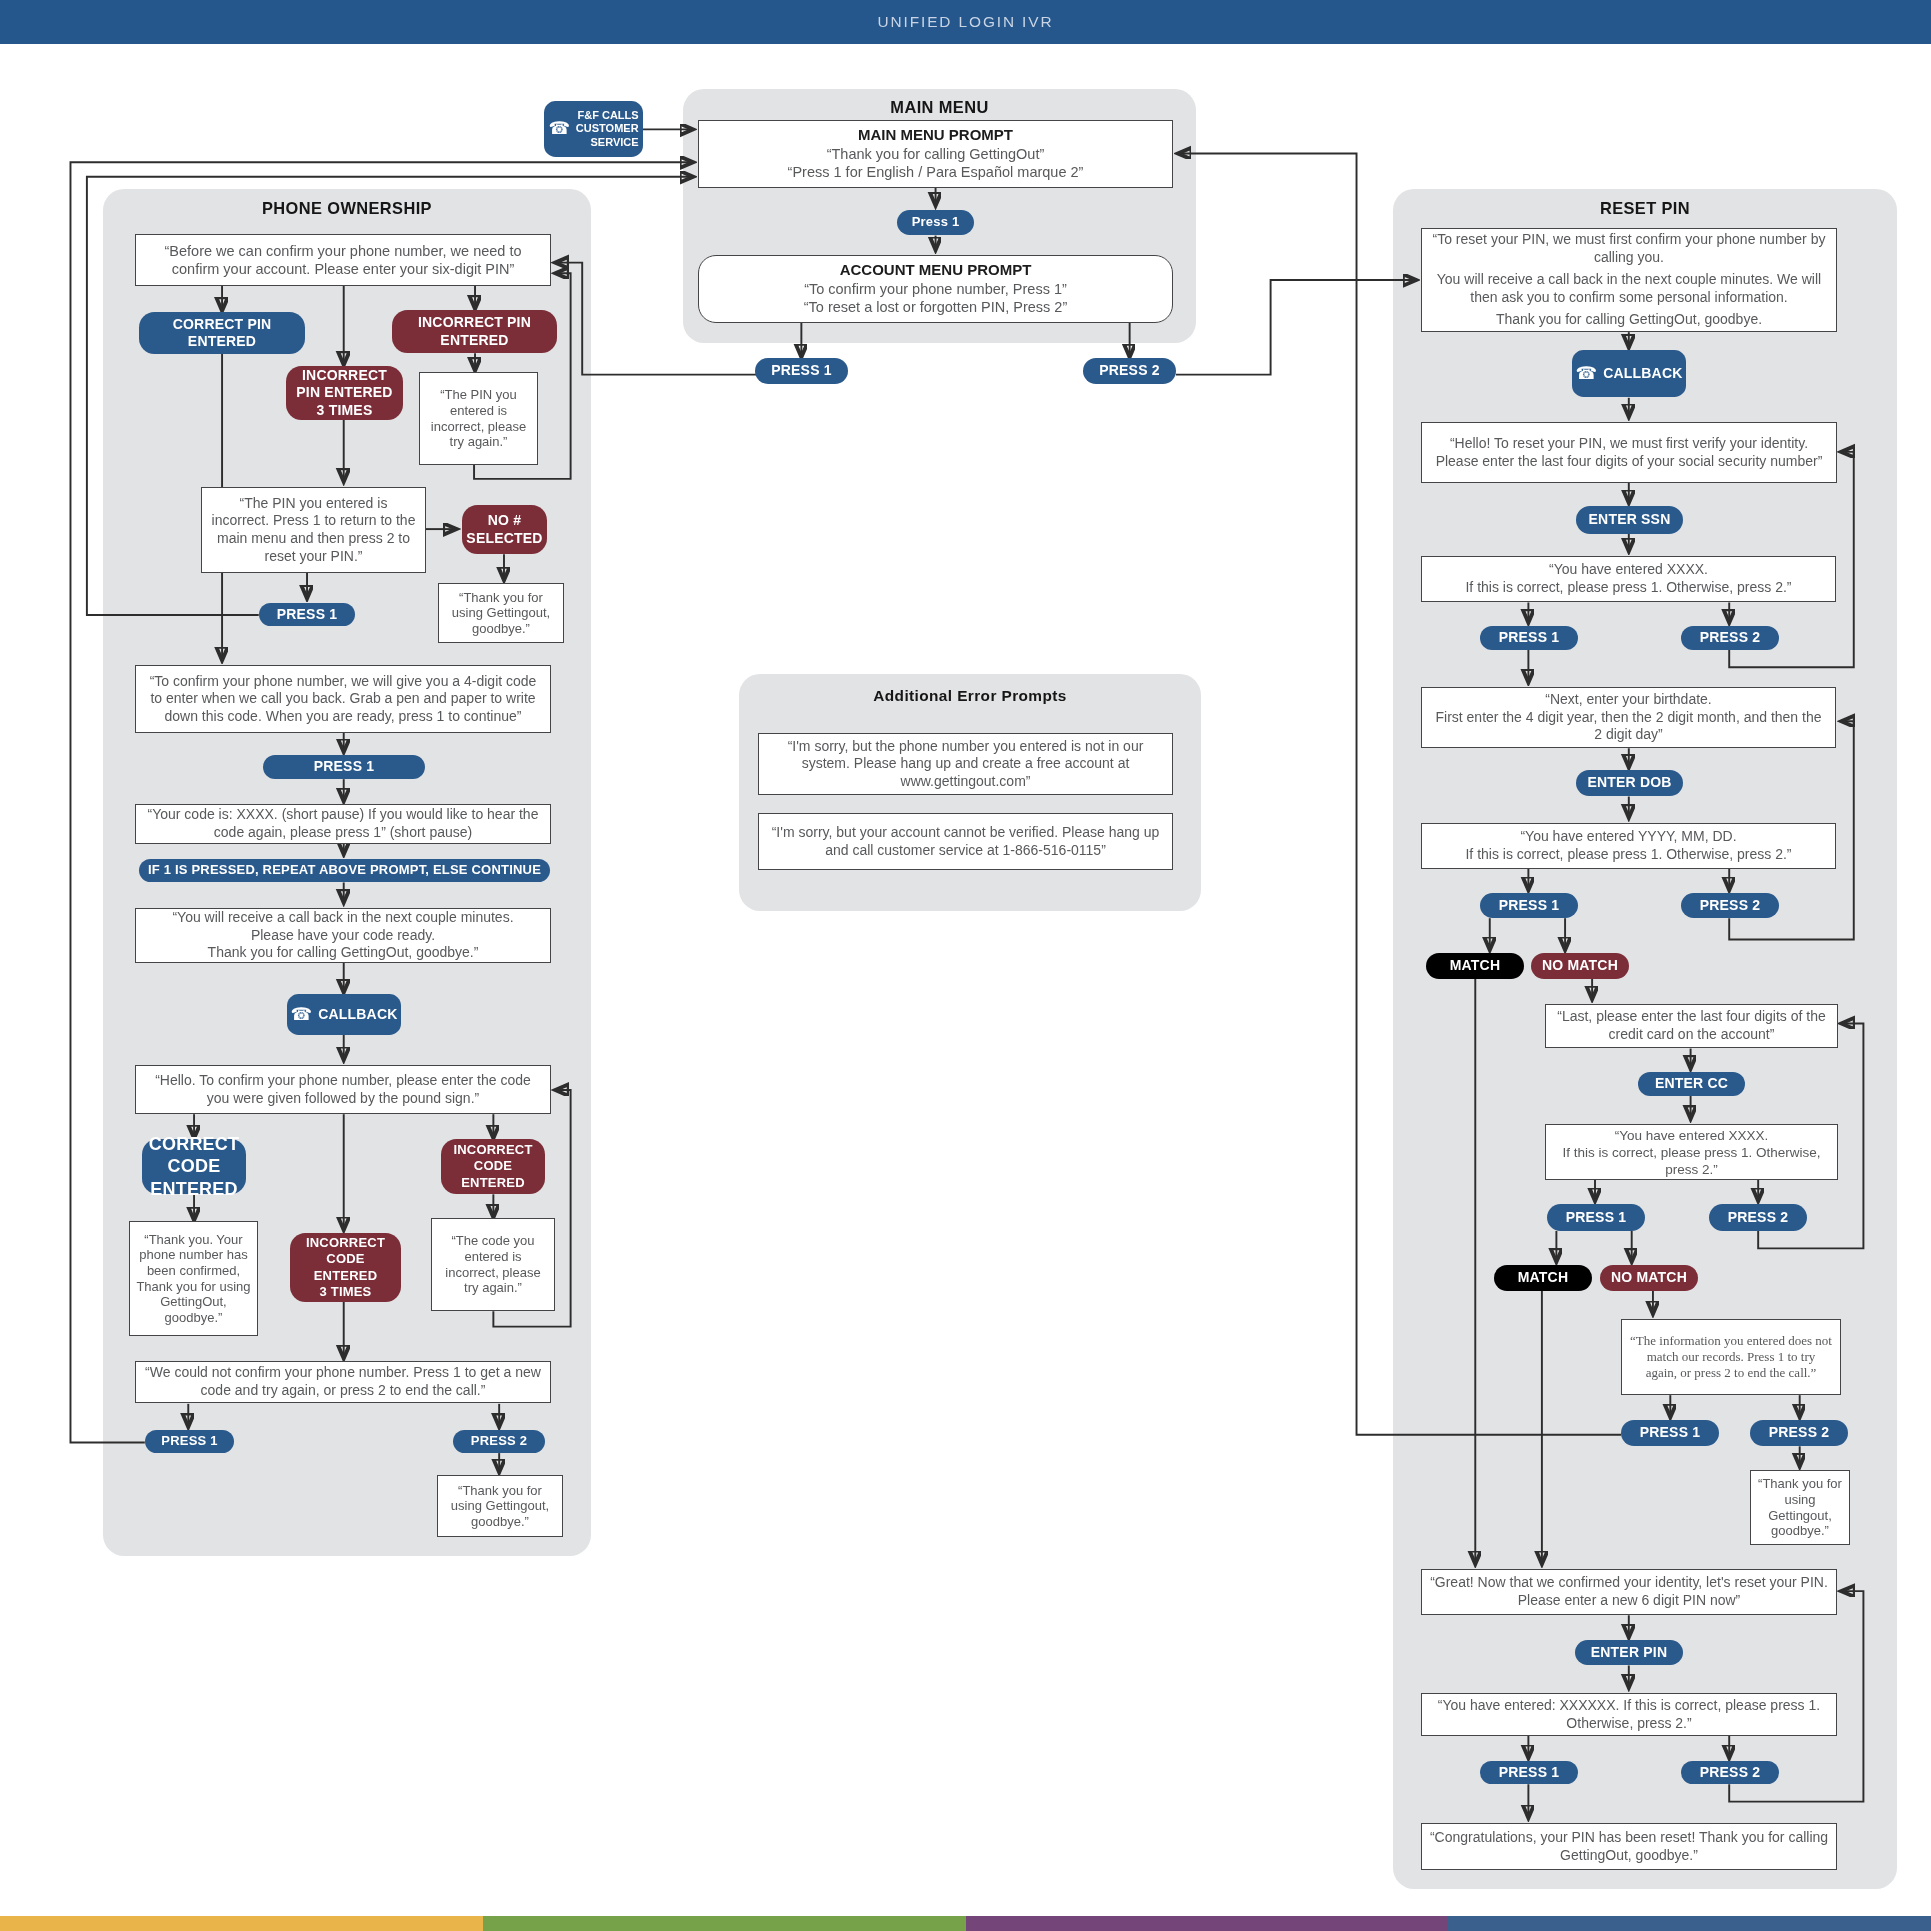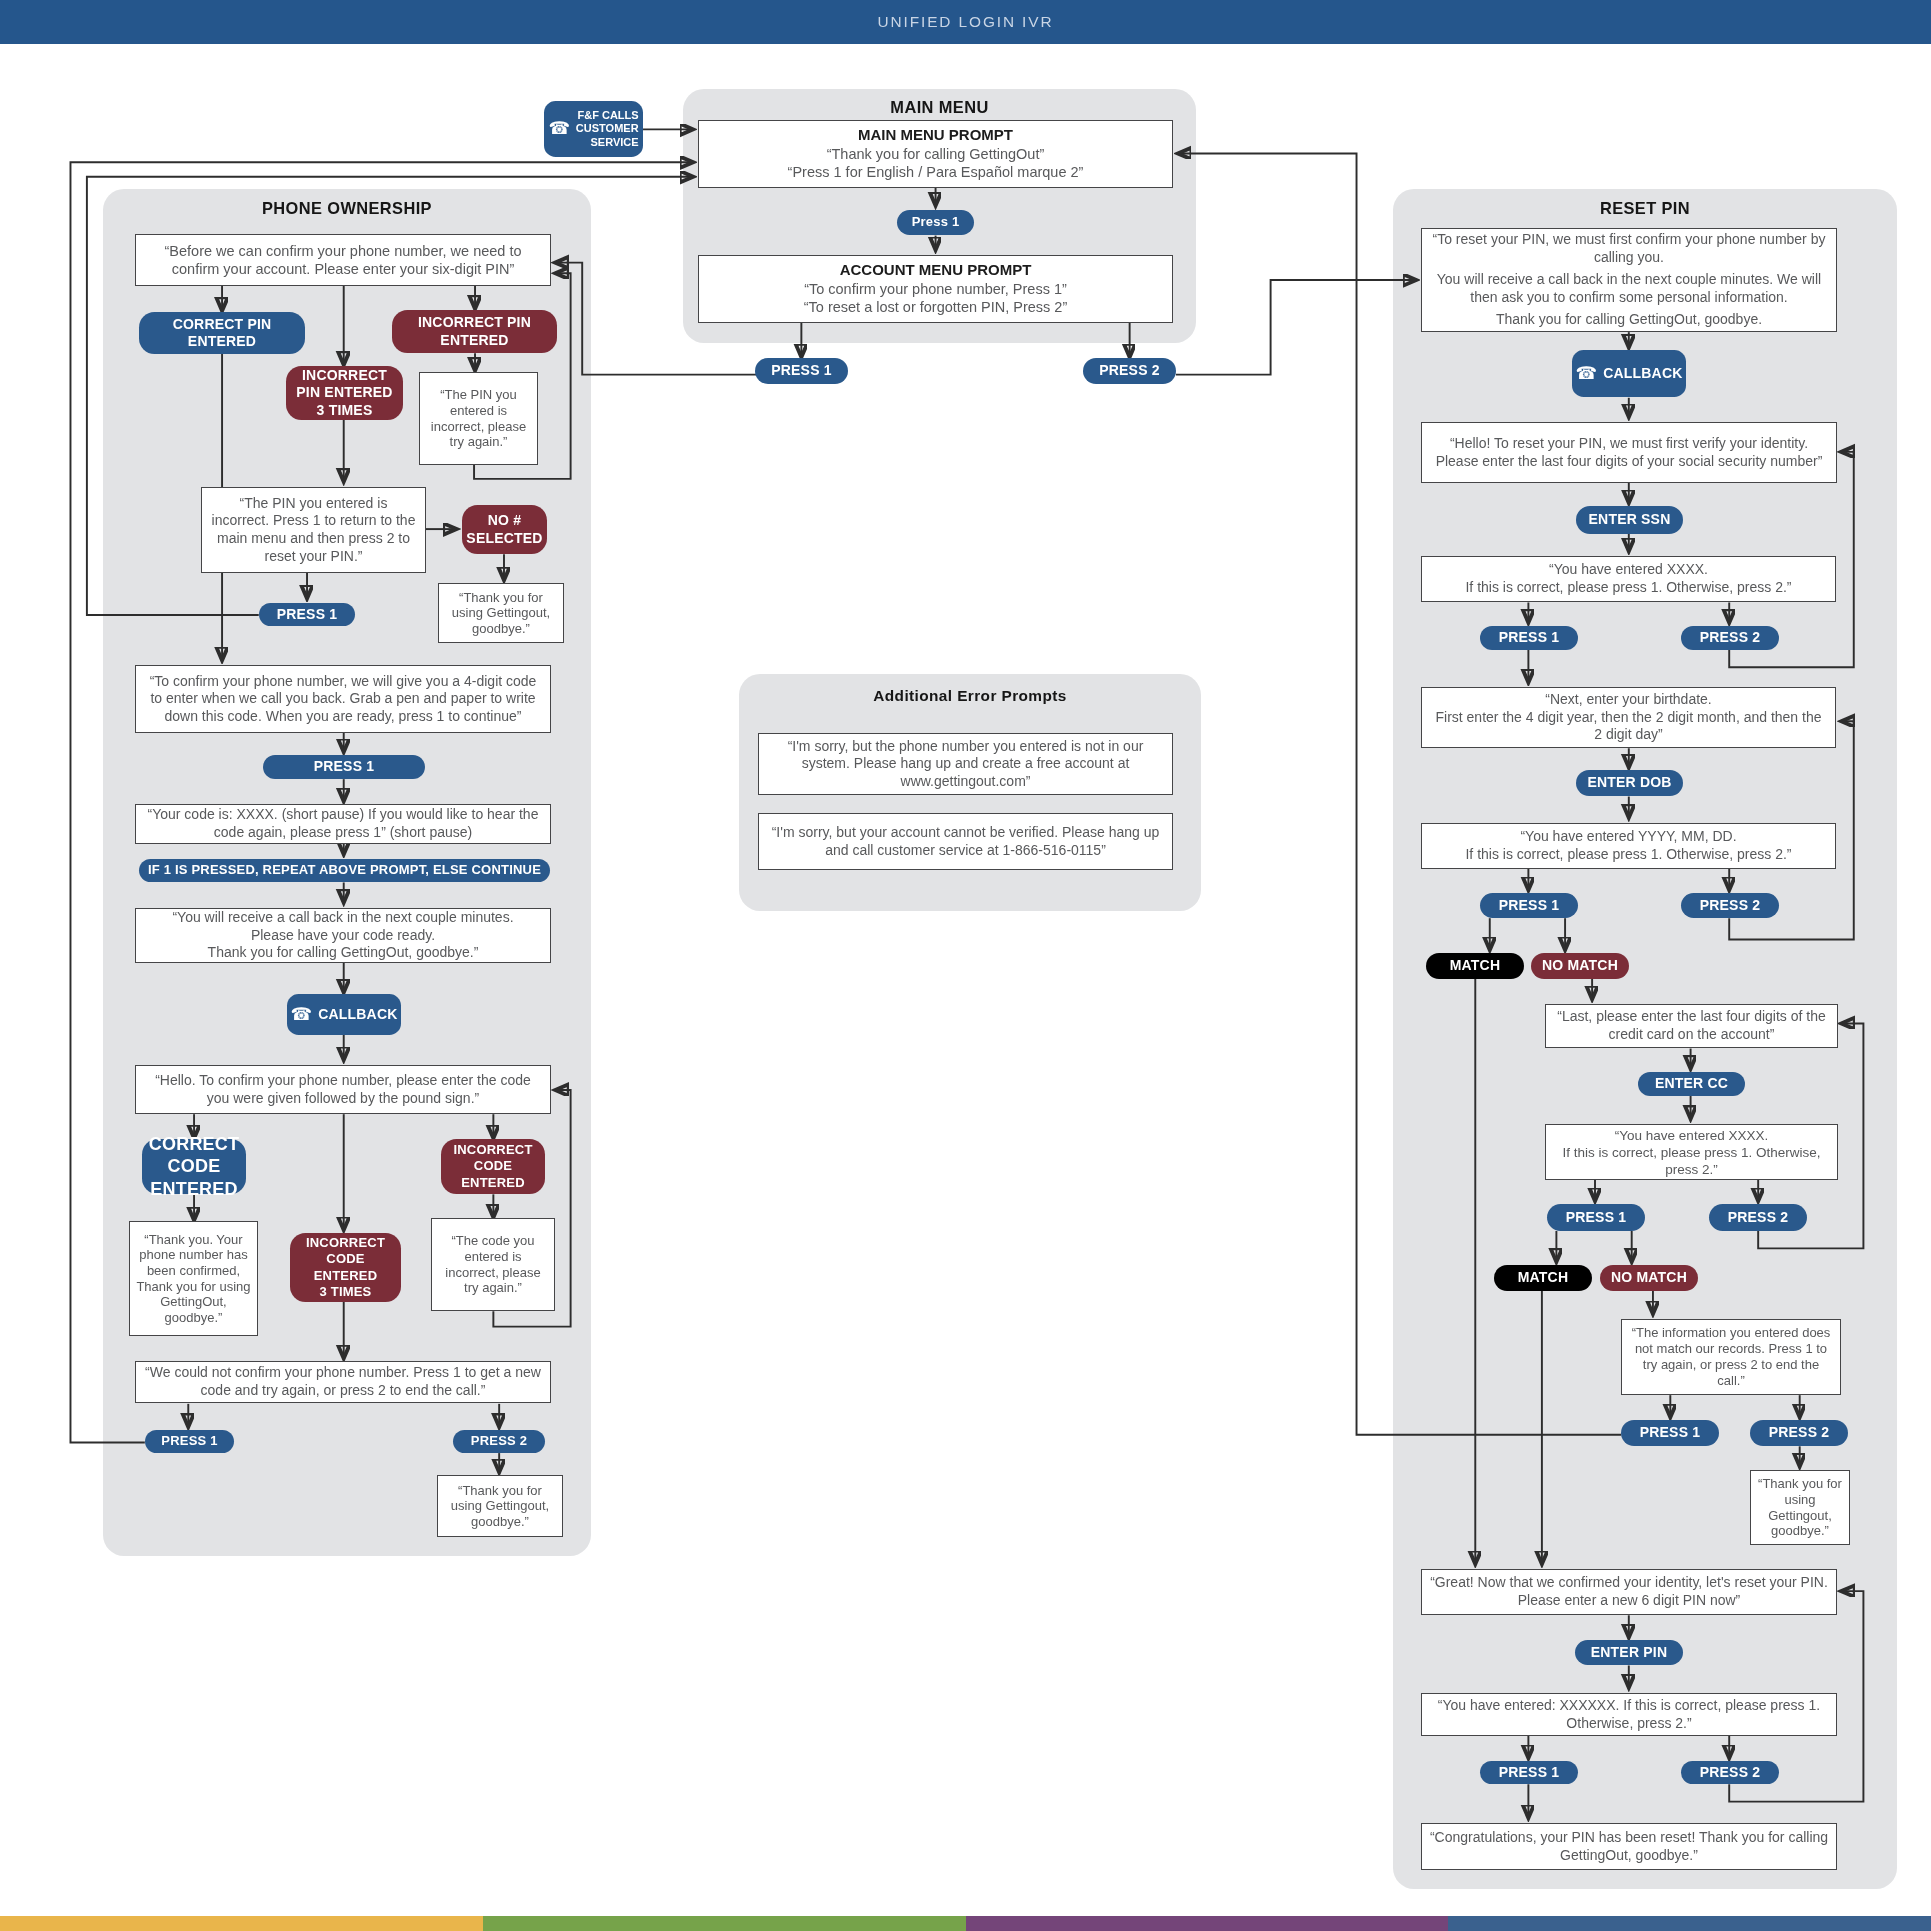--- a/index.html
+++ b/index.html
@@ -134,21 +134,21 @@
 
   <div class="ptitle" style="left:683px;top:98px;width:513px;">MAIN MENU</div>
   <div class="wbox" style="left:698px;top:120px;width:475px;height:68px;">
     <span class="heading">MAIN MENU PROMPT</span>
     <span>“Thank you for calling GettingOut”
 “Press 1 for English / Para Español marque 2”</span>
   </div>
   <div class="pill blue stadium" style="left:897px;top:210px;width:77px;height:25px;font-size:13px;">
     <span>Press 1</span>
   </div>
-  <div class="wbox" style="left:698px;top:255px;width:475px;height:68px;">
+  <div class="wbox" style="left:698px;top:255px;width:475px;height:68px;border-radius:18px;">
     <span class="heading">ACCOUNT MENU PROMPT</span>
     <span>“To confirm your phone number, Press 1”
 “To reset a lost or forgotten PIN, Press 2”</span>
   </div>
   <div class="pill blue stadium" style="left:755px;top:358px;width:93px;height:26px;">
     <span>PRESS 1</span>
   </div>
   <div class="pill blue stadium" style="left:1083px;top:358px;width:93px;height:26px;">
     <span>PRESS 2</span>
   </div>
@@ -270,21 +270,21 @@
   </div>
   <div class="pill blue stadium" style="left:1709px;top:1204px;width:98px;height:27px;">
     <span>PRESS 2</span>
   </div>
   <div class="pill green stadium" style="left:1494px;top:1265px;width:98px;height:26px;">
     <span>MATCH</span>
   </div>
   <div class="pill maroon stadium" style="left:1600px;top:1265px;width:98px;height:26px;">
     <span>NO MATCH</span>
   </div>
-  <div class="wbox" style="left:1621px;top:1319px;width:220px;height:76px;font-size:13px;line-height:1.22;">“The information you entered does not match our records. Press 1 to try again, or press 2 to end the call.”</div>
+  <div class="wbox" style="left:1621px;top:1319px;width:220px;height:76px;font-size:13px;line-height:1.22;font-family:Liberation Serif, serif;">“The information you entered does not match our records. Press 1 to try again, or press 2 to end the call.”</div>
   <div class="pill blue stadium" style="left:1621px;top:1420px;width:98px;height:26px;">
     <span>PRESS 1</span>
   </div>
   <div class="pill blue stadium" style="left:1750px;top:1420px;width:98px;height:26px;">
     <span>PRESS 2</span>
   </div>
   <div class="wbox wbox-sm" style="left:1750px;top:1470px;width:100px;height:75px;">“Thank you for using Gettingout, goodbye.”</div>
   <div class="wbox" style="left:1421px;top:1569px;width:416px;height:46px;font-size:14px;">“Great! Now that we confirmed your identity, let's reset your PIN. Please enter a new 6 digit PIN now”</div>
   <div class="pill blue stadium" style="left:1575px;top:1640px;width:108px;height:25px;">
     <span>ENTER PIN</span>

